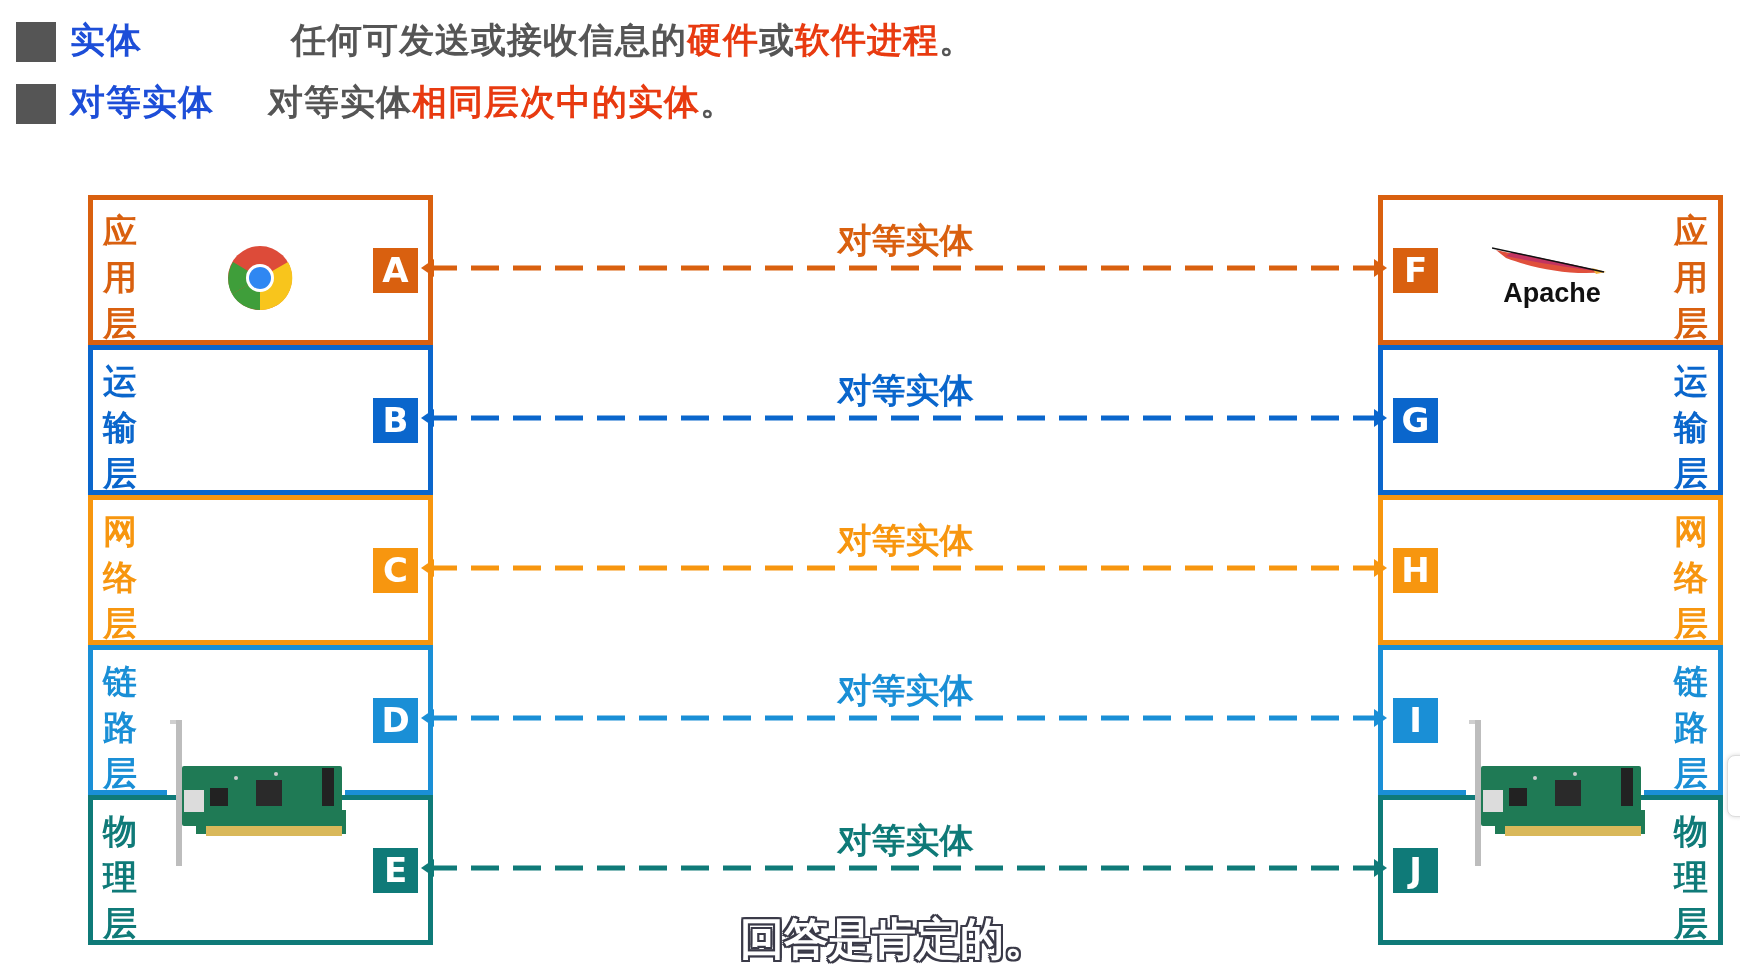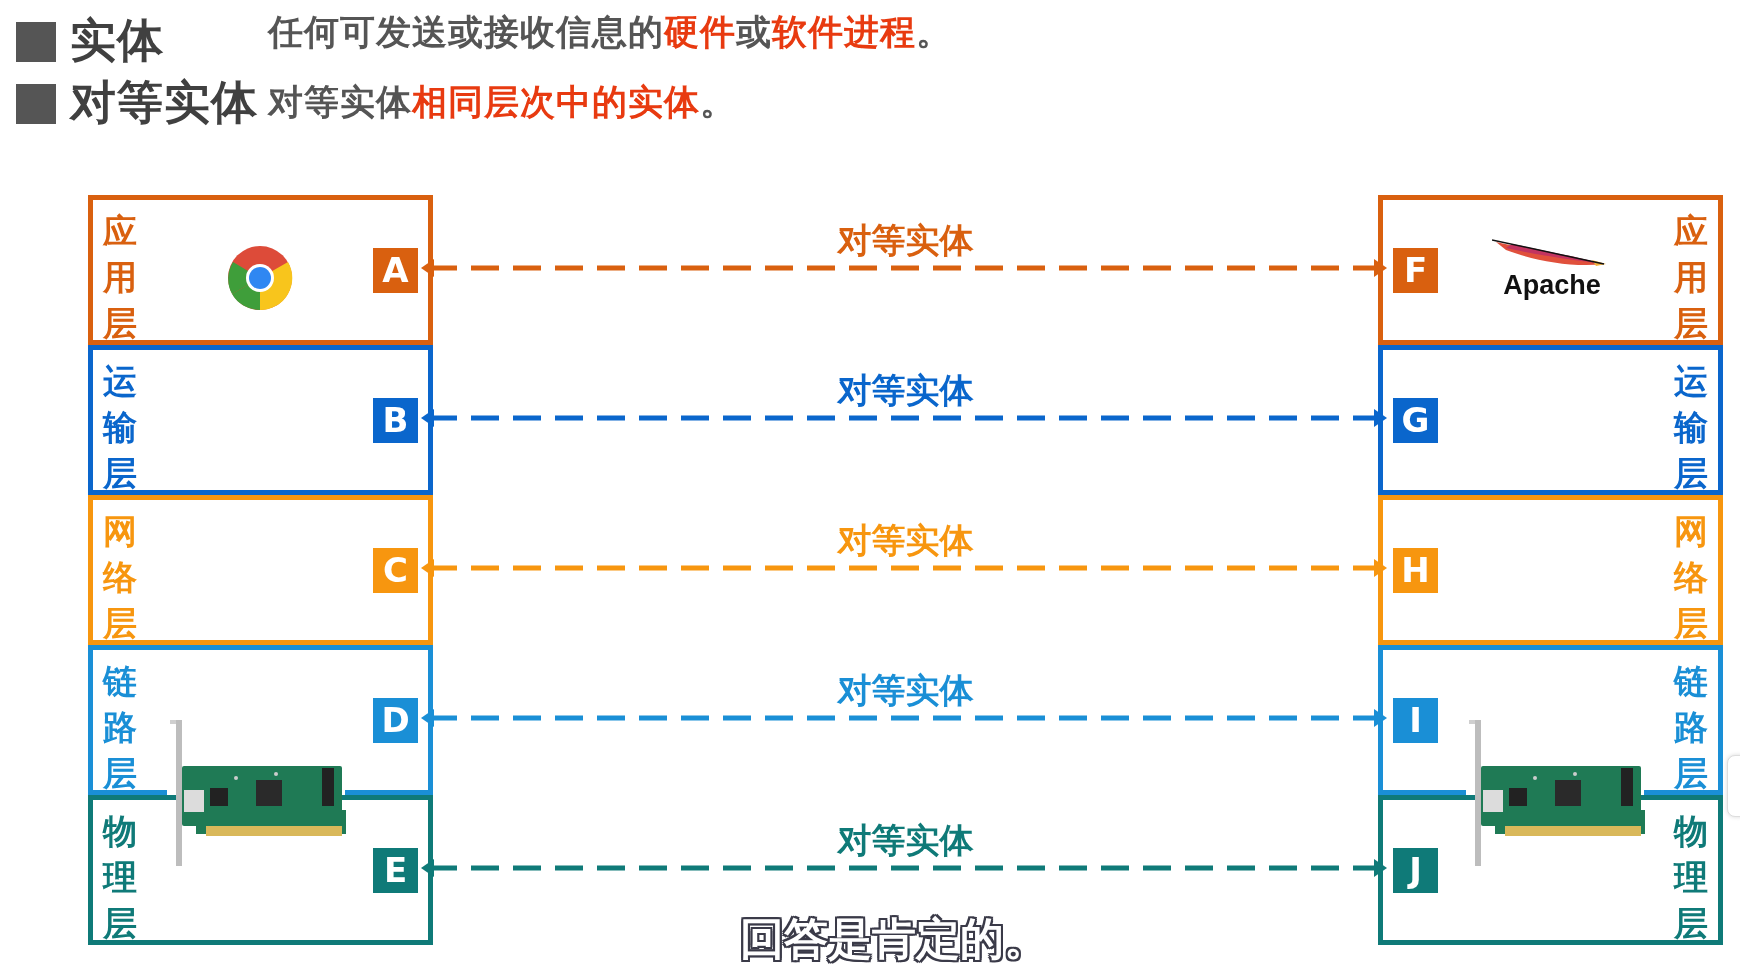--- a/index.html
+++ b/index.html
@@ -2,21 +2,21 @@
 <html><head>
 <meta charset="utf-8">
 <style>
   html, body { margin:0; padding:0; }
   body {
     width:1740px; height:969px; position:relative; overflow:hidden;
     background:#ffffff;
     font-family:"DejaVu Sans", "Liberation Sans", sans-serif;
   }
   .bullet { position:absolute; left:16px; width:40px; height:40px; background:#555555; }
-  .term { position:absolute; left:70px; font-size:46px; font-weight:bold; color:#404040; line-height:40px; letter-spacing:1px; }
+  .term { position:absolute; left:70px; font-size:35px; font-weight:bold; color:#1d4ed8; line-height:40px; letter-spacing:1px; }
   .def { position:absolute; left:268px; font-size:35px; font-weight:bold; color:#555555; line-height:40px; letter-spacing:1px; white-space:nowrap; }
   .def .hl { color:#e83a10; }
 
   .stack { position:absolute; top:195px; width:345px; }
   .layer { position:relative; box-sizing:border-box; height:150px; border:5px solid; background:#fff; margin-top:-0px; }
   .layer-name { position:absolute; top:8px; display:flex; flex-direction:column; font-size:34px; font-weight:bold; line-height:46px; }
   .stack.left .layer-name { left:10px; }
   .stack.right .layer-name { right:10px; }
   .badge {
     position:absolute; top:48px; width:45px; height:45px;
@@ -26,40 +26,40 @@
   .stack.right .badge { left:10px; }
 
   .arrow { position:absolute; left:421px; width:966px; height:6px; }
   .arrow svg { position:absolute; left:0; top:-12px; overflow:visible; }
   .peer-label {
     position:absolute; left:833px; width:145px; text-align:center;
     font-size:34px; font-weight:bold; line-height:40px; white-space:nowrap;
   }
 
   .chrome { position:absolute; left:227px; top:245px; width:66px; height:66px; }
-  .apache { position:absolute; left:1492px; top:238px; width:120px; height:70px; }
+  .apache { position:absolute; left:1492px; top:246px; width:120px; height:70px; }
   .apache-text { position:absolute; left:0; top:32px; width:120px; text-align:center; font-size:27px; font-weight:bold; color:#111; font-family:"Liberation Sans", sans-serif; }
   .nic { position:absolute; width:180px; height:150px; }
   .nic-mask { position:absolute; background:#fff; }
 
   .subtitle {
     position:absolute; left:740px; top:915px; width:300px; text-align:center;
     font-size:44px; font-weight:bold; color:#ffffff; line-height:48px; white-space:nowrap;
     text-shadow: -2px -2px 0 #3a3a48, 2px -2px 0 #3a3a48, -2px 2px 0 #3a3a48, 2px 2px 0 #3a3a48,
                  0 -2px 0 #3a3a48, 0 2px 0 #3a3a48, -2px 0 0 #3a3a48, 2px 0 0 #3a3a48;
   }
   .side-tab { position:absolute; left:1727px; top:755px; width:20px; height:60px; background:#fff; border:1px solid #ddd; border-radius:8px; box-shadow:0 0 4px rgba(0,0,0,0.15); }
 </style>
 </head>
 <body>
 
 <div>
   <div class="bullet" style="top:22px;"></div>
   <div class="term" style="top:20px;">实体</div>
-  <div class="def" style="top:12px;">
+  <div class="def" style="top:20px;margin-left:23px;">
     <span>任何可发送或接收信息的</span><span class="hl">硬件</span><span>或</span><span class="hl">软件进程</span><span>。</span>
   </div>
 </div>
 <div>
   <div class="bullet" style="top:84px;"></div>
   <div class="term" style="top:82px;">对等实体</div>
   <div class="def" style="top:82px;">
     <span>对等实体</span><span class="hl">相同层次中的实体</span><span>。</span>
   </div>
 </div>

